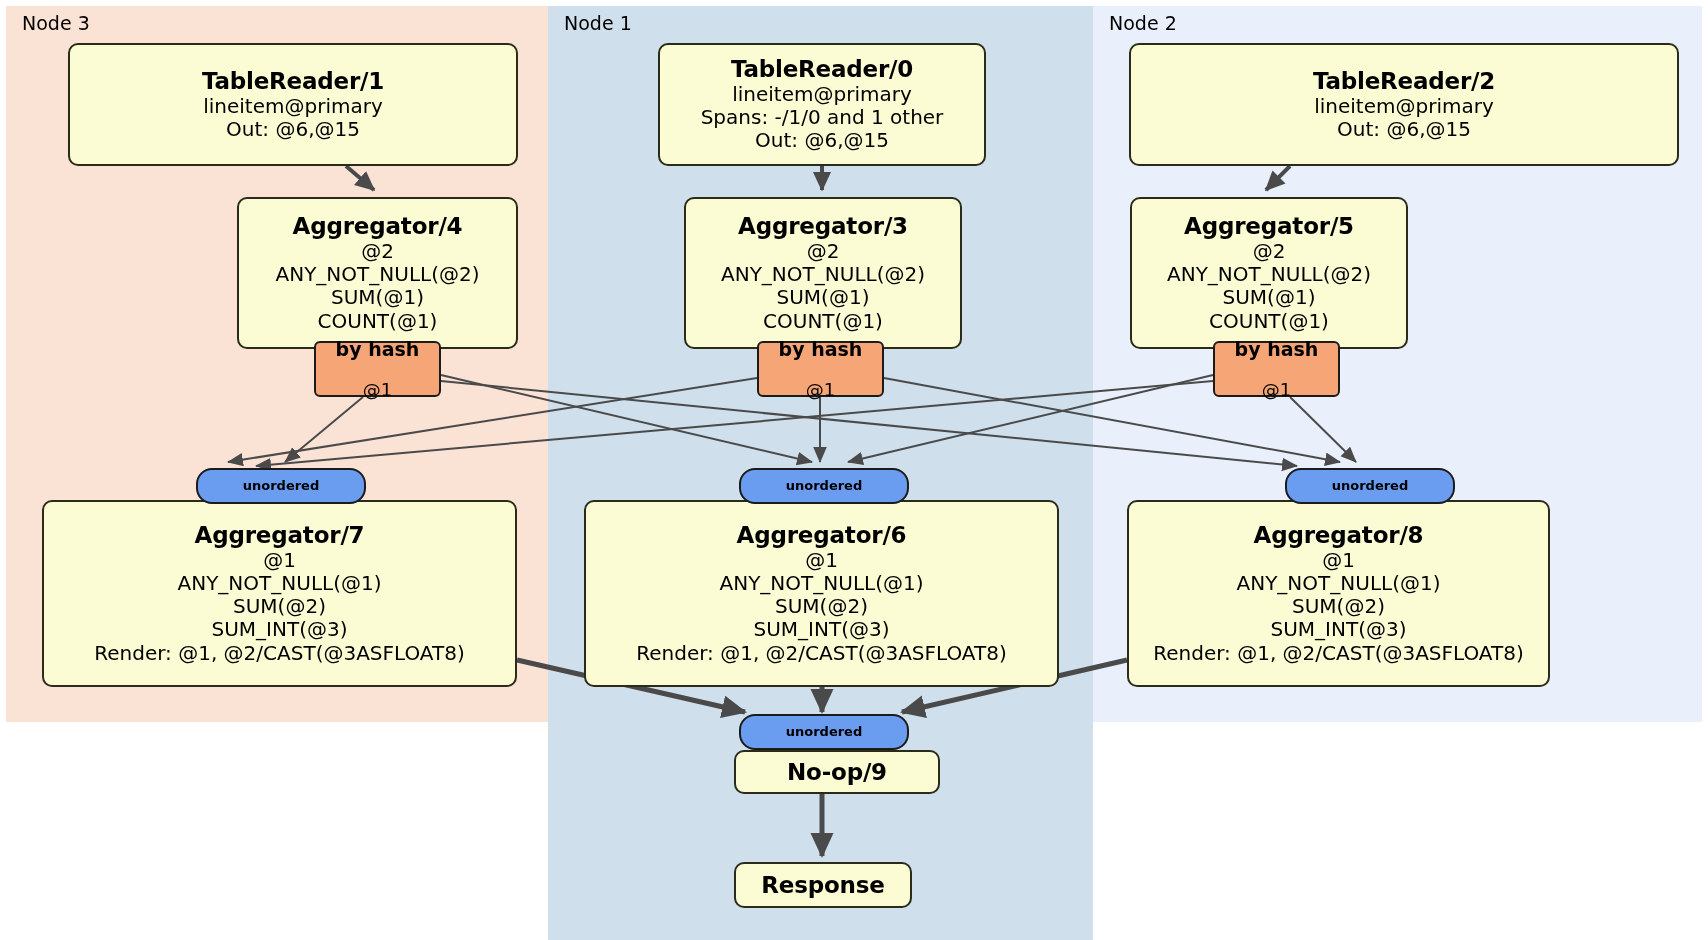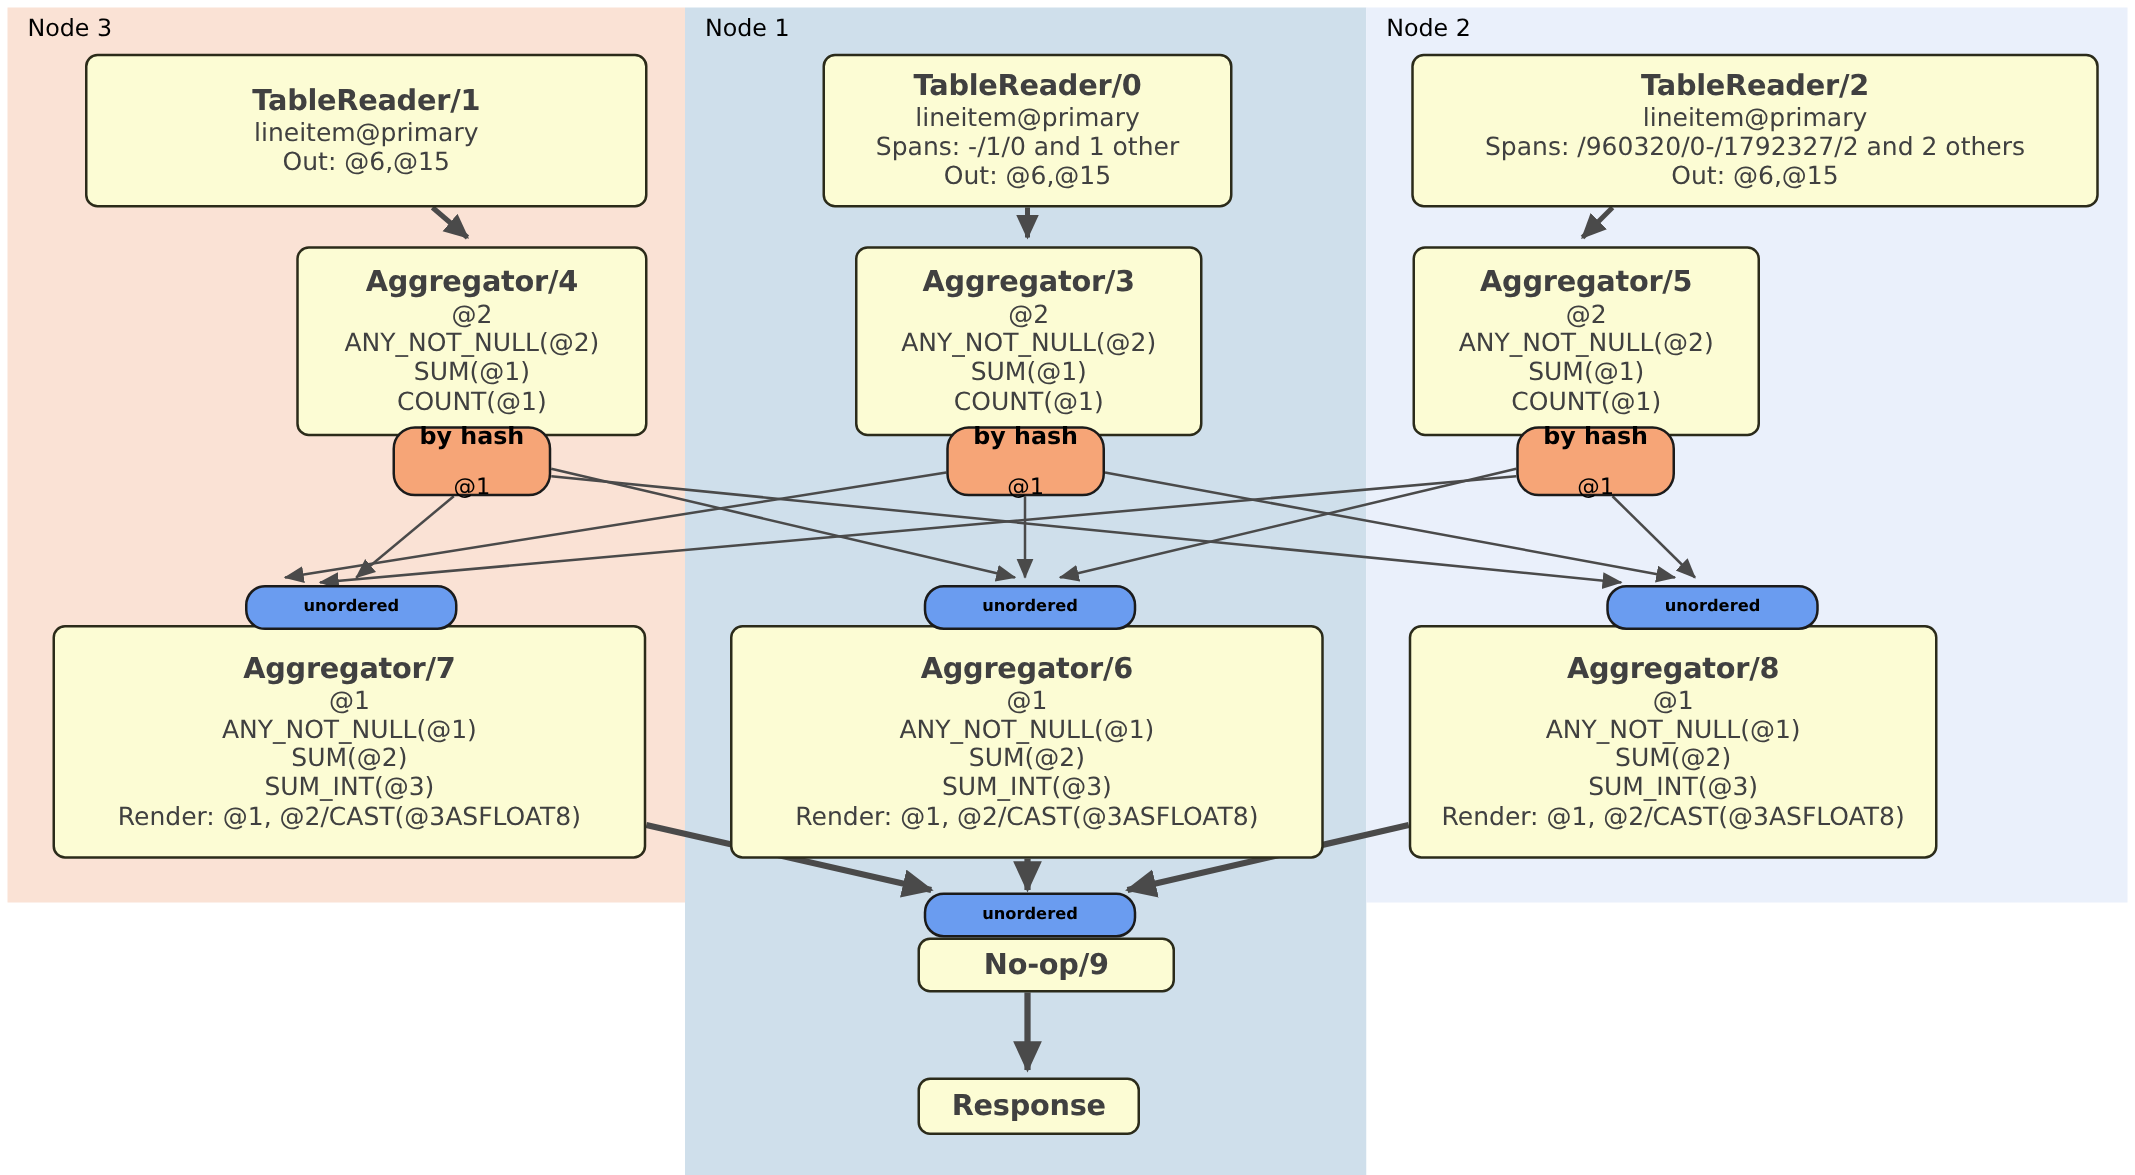--- a/index.html
+++ b/index.html
@@ -40,21 +40,21 @@
     position: absolute;
     box-sizing: border-box;
     background: #fcfcd4;
     border: 2px solid #2b2b1a;
     border-radius: 10px;
     display: flex;
     flex-direction: column;
     align-items: center;
     justify-content: center;
     text-align: center;
-    color: #404040;
+    color: #000000;
     line-height: 1.16;
   }
   .box .title {
     font-weight: bold;
     font-size: 23px;
     letter-spacing: -0.2px;
     white-space: nowrap;
   }
   .box .detail {
     font-size: 20px;
@@ -67,21 +67,21 @@
     border-radius: 17px;
     display: flex;
     flex-direction: column;
     align-items: center;
     justify-content: center;
     text-align: center;
     line-height: 1.1;
   }
   .pill.hash {
     background: #f6a577;
-    border-radius: 18px;
+    border-radius: 6px;
     gap: 20px;
   }
   .pill.hash .pl-main {
     font-weight: bold;
     font-size: 19px;
     white-space: nowrap;
   }
   .pill.hash .pl-sub {
     font-size: 18px;
     white-space: nowrap;
@@ -188,21 +188,20 @@
       </div>
       <div class="box z-top" style="left: 658px; top: 43px; width: 328px; height: 123px; background: rgb(252, 252, 212); border-color: rgb(43, 43, 26);">
         <div class="title">TableReader/0</div>
         <div class="detail">lineitem@primary</div>
         <div class="detail">Spans: -/1/0 and 1 other</div>
         <div class="detail">Out: @6,@15</div>
       </div>
       <div class="box z-top" style="left: 1129px; top: 43px; width: 550px; height: 123px; background: rgb(252, 252, 212); border-color: rgb(43, 43, 26);">
         <div class="title">TableReader/2</div>
         <div class="detail">lineitem@primary</div>
-        <div class="detail">Spans: /960320/0-/1792327/2 and 2 others</div>
         <div class="detail">Out: @6,@15</div>
       </div>
       <div class="box z-top" style="left: 237px; top: 197px; width: 281px; height: 152px; background: rgb(252, 252, 212); border-color: rgb(43, 43, 26);">
         <div class="title">Aggregator/4</div>
         <div class="detail">@2</div>
         <div class="detail">ANY_NOT_NULL(@2)</div>
         <div class="detail">SUM(@1)</div>
         <div class="detail">COUNT(@1)</div>
       </div>
       <div class="box z-top" style="left: 684px; top: 197px; width: 278px; height: 152px; background: rgb(252, 252, 212); border-color: rgb(43, 43, 26);">

